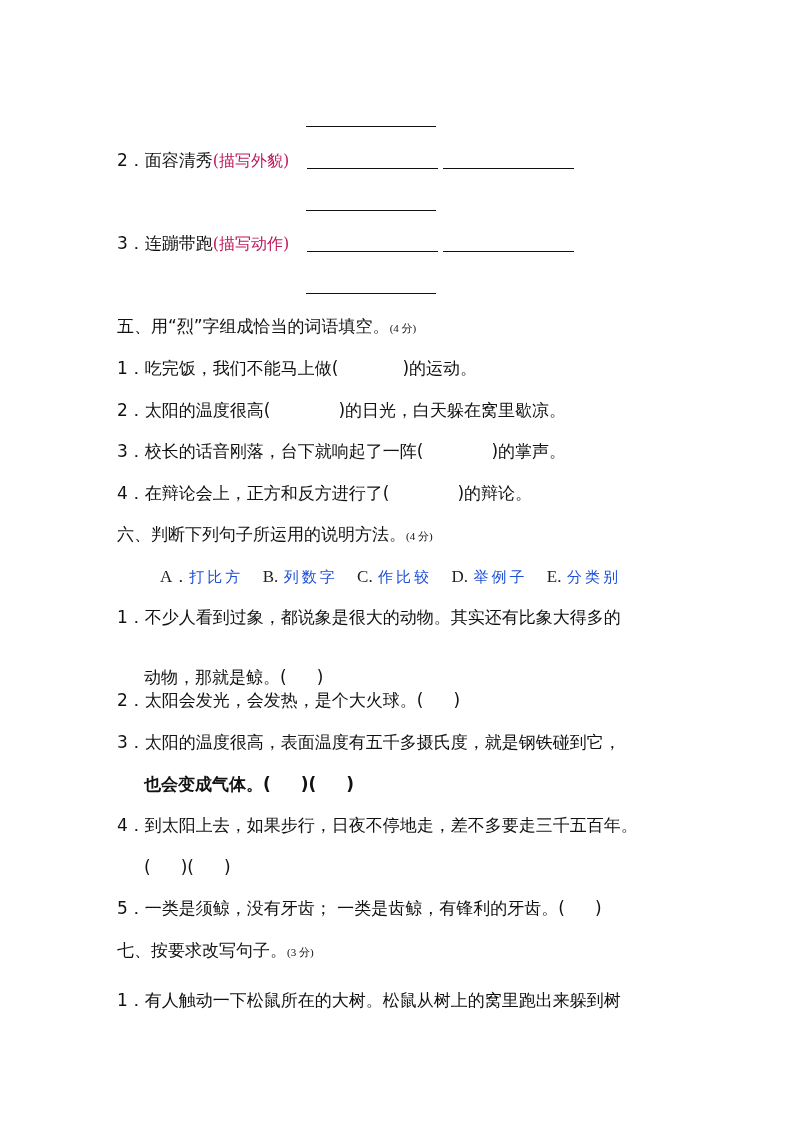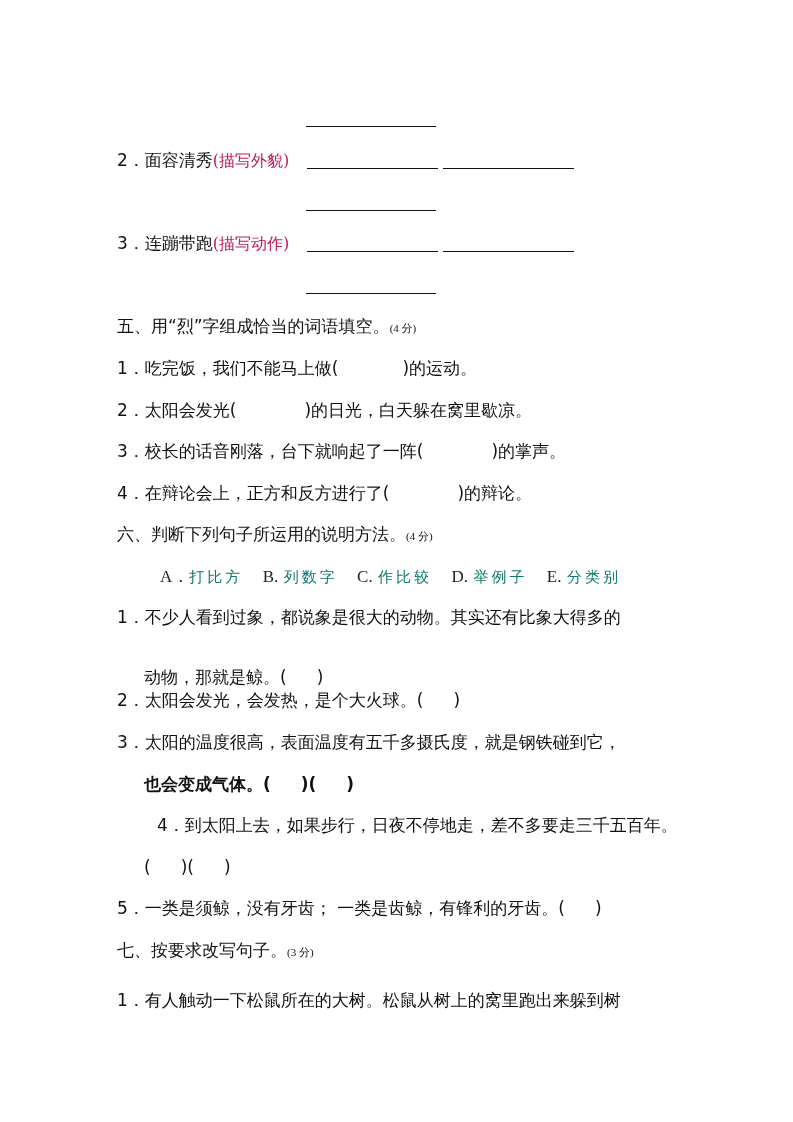--- a/index.html
+++ b/index.html
@@ -38,21 +38,21 @@
     .paren-gap { display: inline-block; }
     .opts span.opt { margin-right: 14px; }
     .opts .letter {
       font-family: "Liberation Serif", "DejaVu Serif", serif;
       font-size: 17px;
       color: #222;
     }
     .opts .word {
       font-family: "DejaVu Serif", "Liberation Serif", serif;
       font-size: 15px;
-      color: #0f766e;
+      color: #1d4ed8;
       letter-spacing: 3px;
     }
   </style>
 </head>
 <body>
 
 <div class="uline" style="left:306px; top:126px; width:130px;"></div>
 
 <div class="line" style="left:117px; top:150px;">
   <span>2．</span><span>面容清秀</span><span class="serif">(描写外貌)</span>
@@ -70,21 +70,21 @@
 
 <div class="line" style="left:117px; top:316px;">
   <span>五、用“烈”字组成恰当的词语填空。</span><span class="pts">(4 分)</span>
 </div>
 
 <div class="line" style="left:117px; top:358px;">
   <span>1．</span><span>吃完饭，我们不能马上做(</span><span class="paren-gap" style="width:64px;"></span><span>)的运动。</span>
 </div>
 
 <div class="line" style="left:117px; top:400px;">
-  <span>2．</span><span>太阳会发光(</span><span class="paren-gap" style="width:68px;"></span><span>)的日光，白天躲在窝里歇凉。</span>
+  <span>2．</span><span>太阳的温度很高(</span><span class="paren-gap" style="width:68px;"></span><span>)的日光，白天躲在窝里歇凉。</span>
 </div>
 
 <div class="line" style="left:117px; top:441px;text-align:right;">
   <span>3．</span><span>校长的话音刚落，台下就响起了一阵(</span><span class="paren-gap" style="width:68px;"></span><span>)的掌声。</span>
 </div>
 
 <div class="line" style="left:117px; top:483px;">
   <span>4．</span><span>在辩论会上，正方和反方进行了(</span><span class="paren-gap" style="width:68px;"></span><span>)的辩论。</span>
 </div>
 
@@ -111,21 +111,21 @@
   <span>2．</span><span>太阳会发光，会发热，是个大火球。(</span><span class="paren-gap" style="width:30px;"></span><span>)</span>
 </div>
 
 <div class="line" style="left:117px; top:732px;">
   <span>3．</span><span>太阳的温度很高，表面温度有五千多摄氏度，就是钢铁碰到它，</span>
 </div>
 <div class="line" style="left:144px; top:774px;font-weight:bold;">
   <span>也会变成气体。(</span><span class="paren-gap" style="width:30px;"></span><span>)(</span><span class="paren-gap" style="width:30px;"></span><span>)</span>
 </div>
 
-<div class="line" style="left:117px; top:815px;margin-left:40px;">
+<div class="line" style="left:117px; top:815px;">
   <span>4．</span><span>到太阳上去，如果步行，日夜不停地走，差不多要走三千五百年。</span>
 </div>
 <div class="line" style="left:144px; top:857px;">
   <span>(</span><span class="paren-gap" style="width:30px;"></span><span>)(</span><span class="paren-gap" style="width:30px;"></span><span>)</span>
 </div>
 
 <div class="line" style="left:117px; top:898px;">
   <span>5．</span><span>一类是须鲸，没有牙齿； 一类是齿鲸，有锋利的牙齿。(</span><span class="paren-gap" style="width:30px;"></span><span>)</span>
 </div>
 

